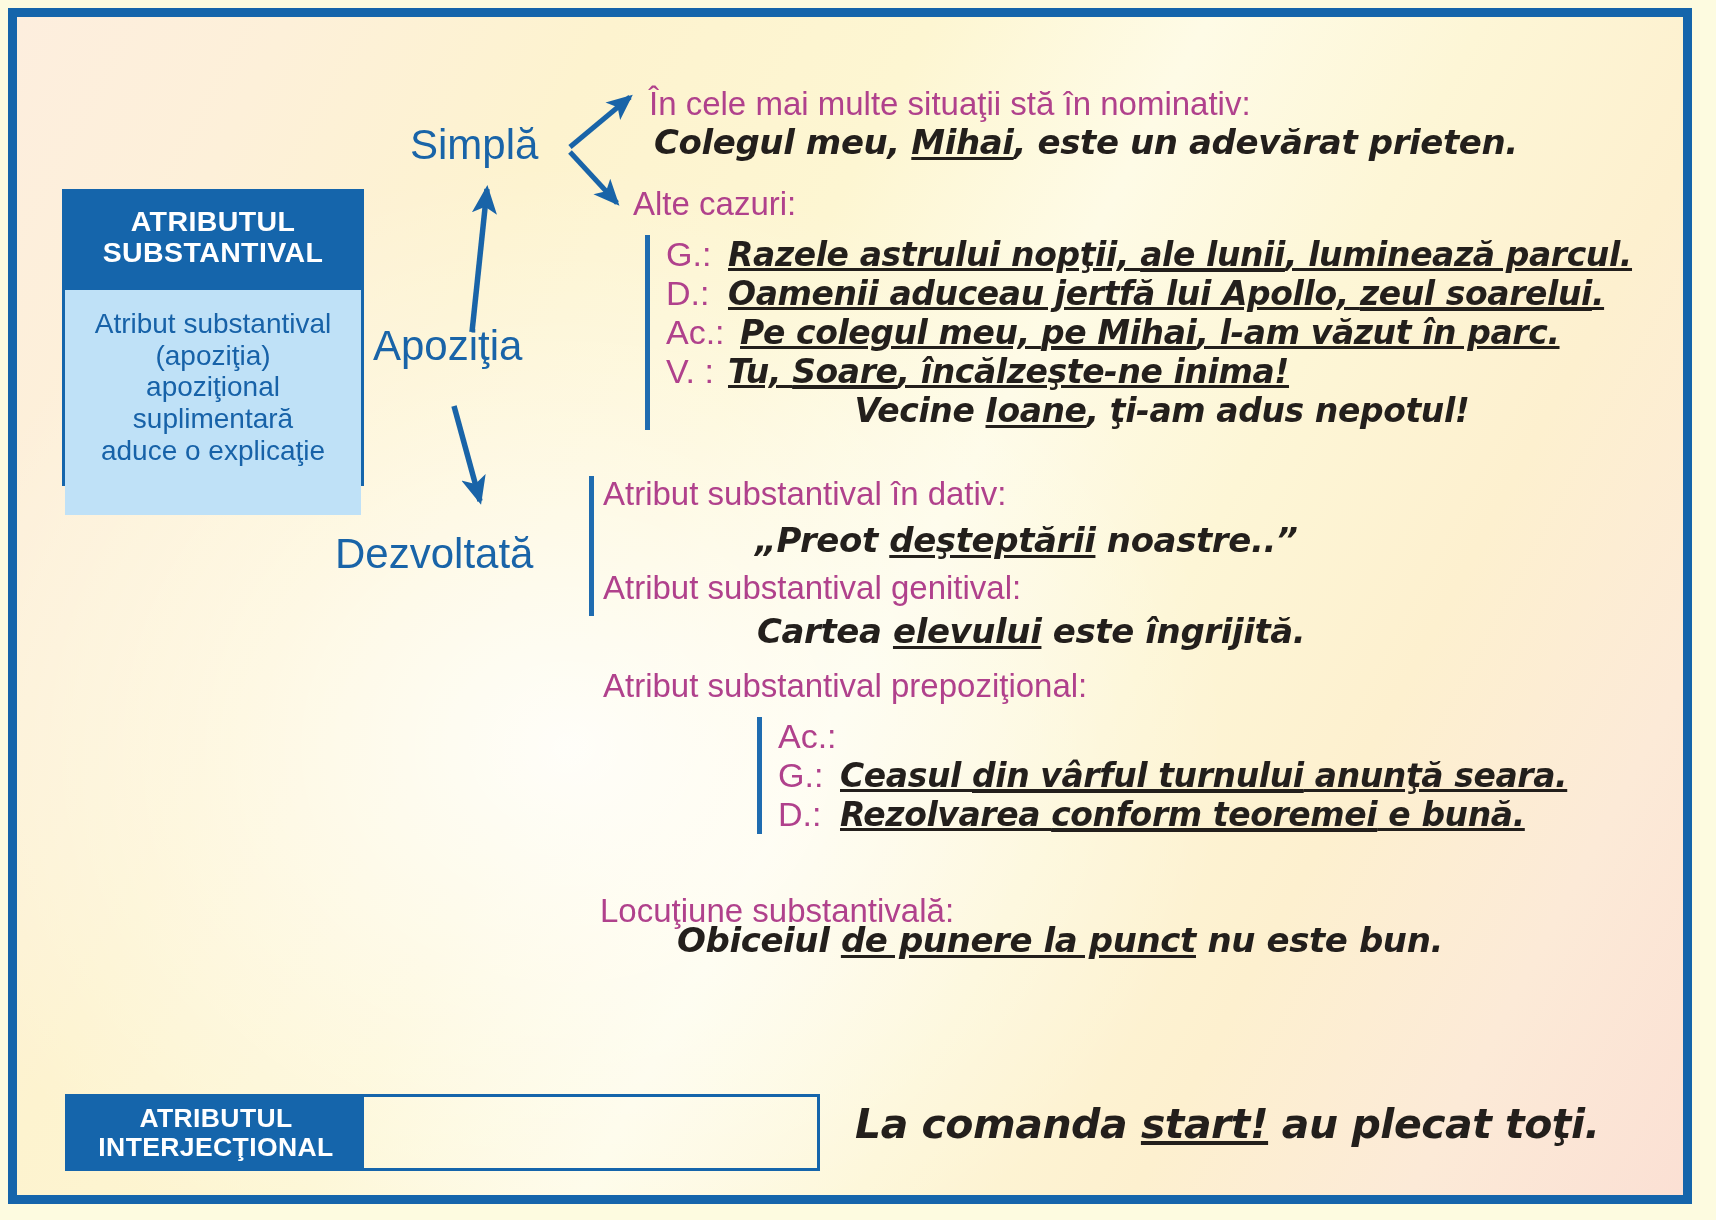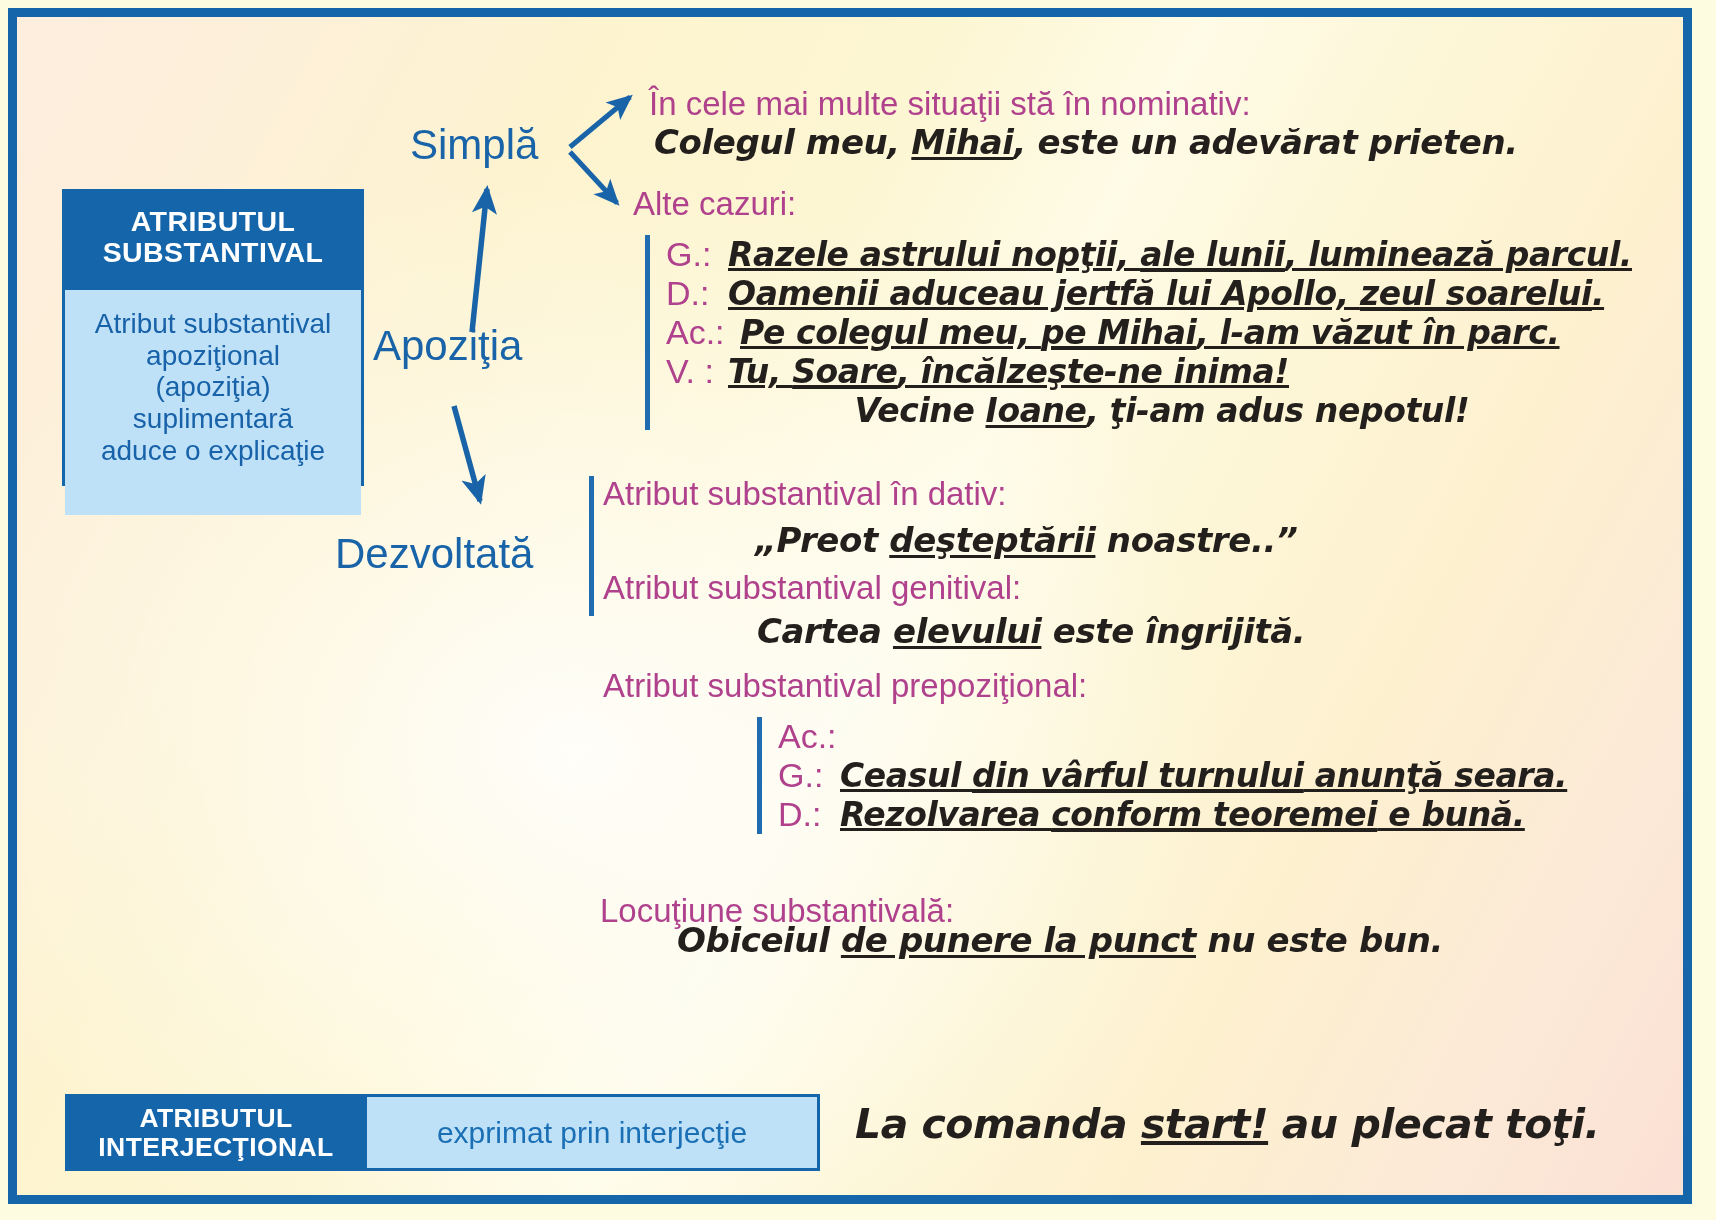--- a/index.html
+++ b/index.html
@@ -114,22 +114,22 @@
 <div id="poster">
 <div id="stage">
 
   <div class="kbox" id="box-subst">
     <div class="kbox-head">
       <div>ATRIBUTUL</div>
       <div>SUBSTANTIVAL</div>
     </div>
     <div class="kbox-body">
       <div>Atribut substantival</div>
+      <div>(apoziţia)</div>
       <div>apoziţional</div>
-      <div>(apoziţia)</div>
       <div>suplimentară</div>
       <div>aduce o explicaţie</div>
     </div>
   </div>
 
   <div class="branch" id="lbl-simpla">Simplă</div>
   <div class="branch" id="lbl-apozitia">Apoziţia</div>
   <div class="branch" id="lbl-dezvoltata">Dezvoltată</div>
 
   <svg id="arrows" viewBox="0 0 1666 1178">
@@ -218,21 +218,20 @@
 
   <div class="example" style="left:660px;top:903px;">
     <span>Obiceiul </span><u>de punere la punct</u><span> nu este bun.</span>
   </div>
 
   <div class="kbox" id="box-interj">
     <div class="kbox-head">
       <div>ATRIBUTUL</div>
       <div>INTERJECŢIONAL</div>
     </div>
-    <div class="kbox-body">exprimat prin interjecţie</div>
   </div>
 
   <div id="bottom-example">
     <span>La comanda </span><u>start!</u><span> au plecat toţi.</span>
   </div>
 
 </div>
 </div>
 
 </body></html>

